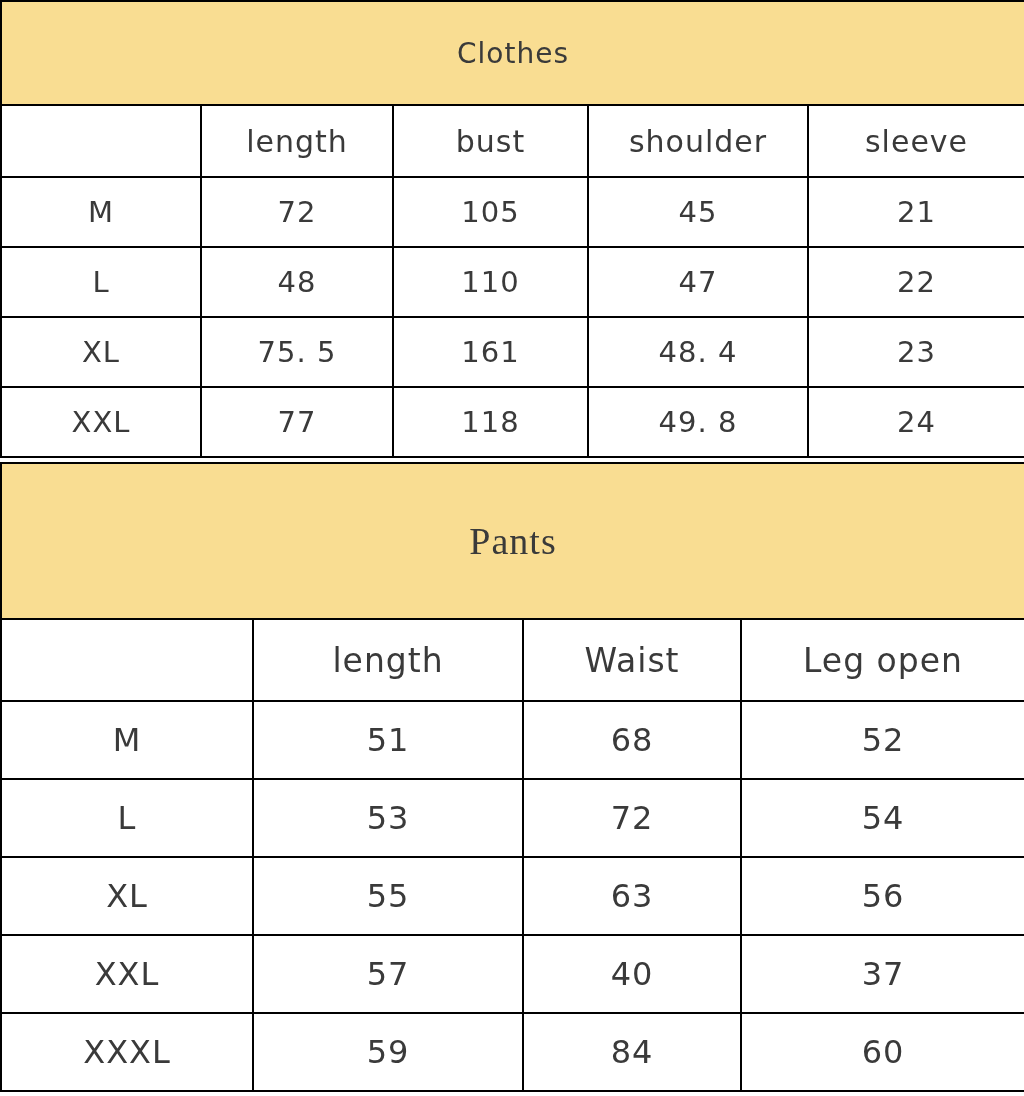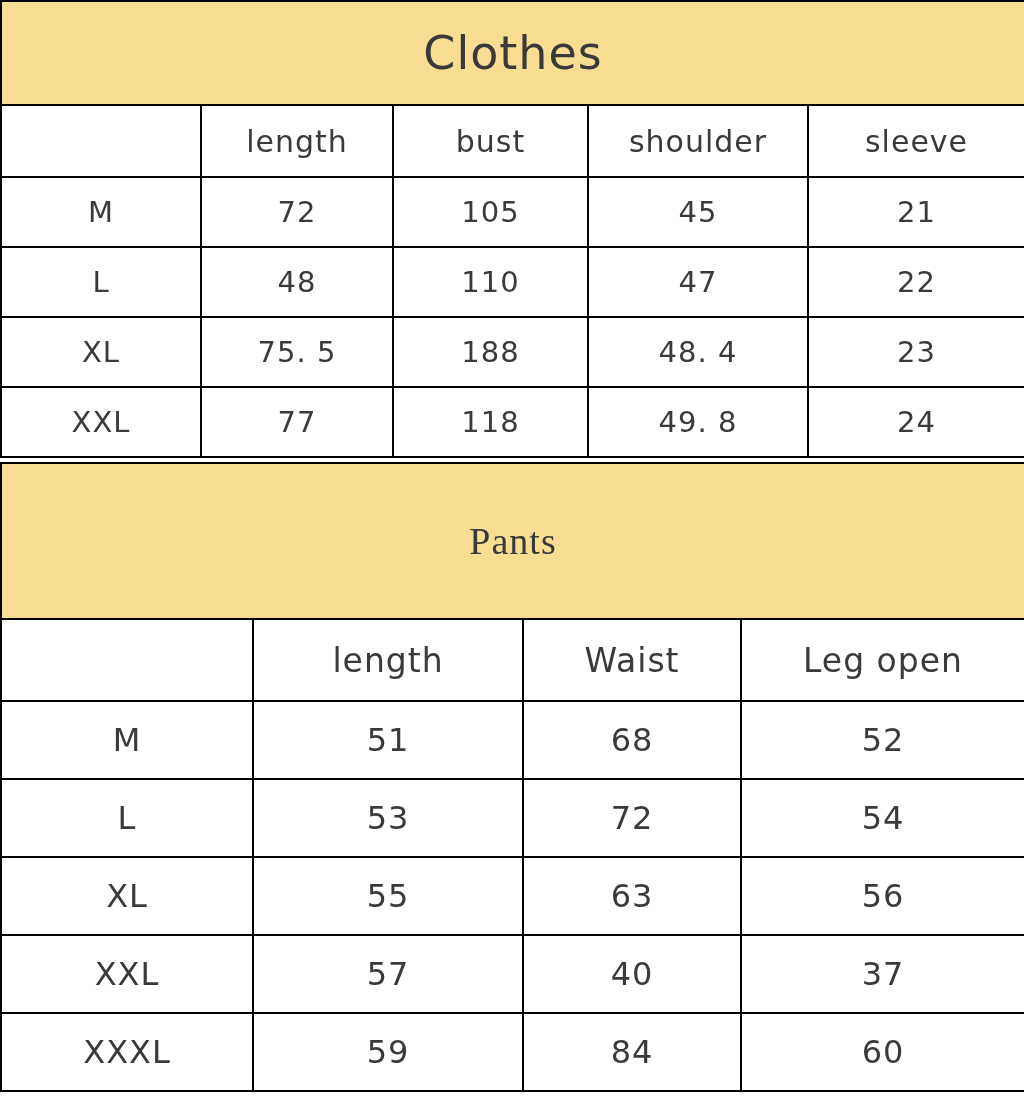--- a/index.html
+++ b/index.html
@@ -38,21 +38,21 @@
     font-weight: normal;
     color: #3a3a3a;
     letter-spacing: 1px;
   }
 
   
   .title-cell {
     background: #f9dd92;
     color: #000000;
     font-weight: bold;
-    font-size: 46px;
+    font-size: 28px;
     height: 100px;
     letter-spacing: 0px;
     font-family: "DejaVu Sans", sans-serif;
   }
 
   .clothes-table .head-row td {
     height: 68px;
     font-size: 30px;
   }
   .clothes-table .body-row td {
@@ -138,21 +138,21 @@
       <tr class="body-row">
         <td class="size-label">L</td>
         <td>48</td>
         <td>110</td>
         <td>47</td>
         <td>22</td>
       </tr>
       <tr class="body-row">
         <td class="size-label">XL</td>
         <td>75. 5</td>
-        <td>188</td>
+        <td>161</td>
         <td>48. 4</td>
         <td>23</td>
       </tr>
       <tr class="body-row">
         <td class="size-label">XXL</td>
         <td>77</td>
         <td>118</td>
         <td>49. 8</td>
         <td>24</td>
       </tr>

